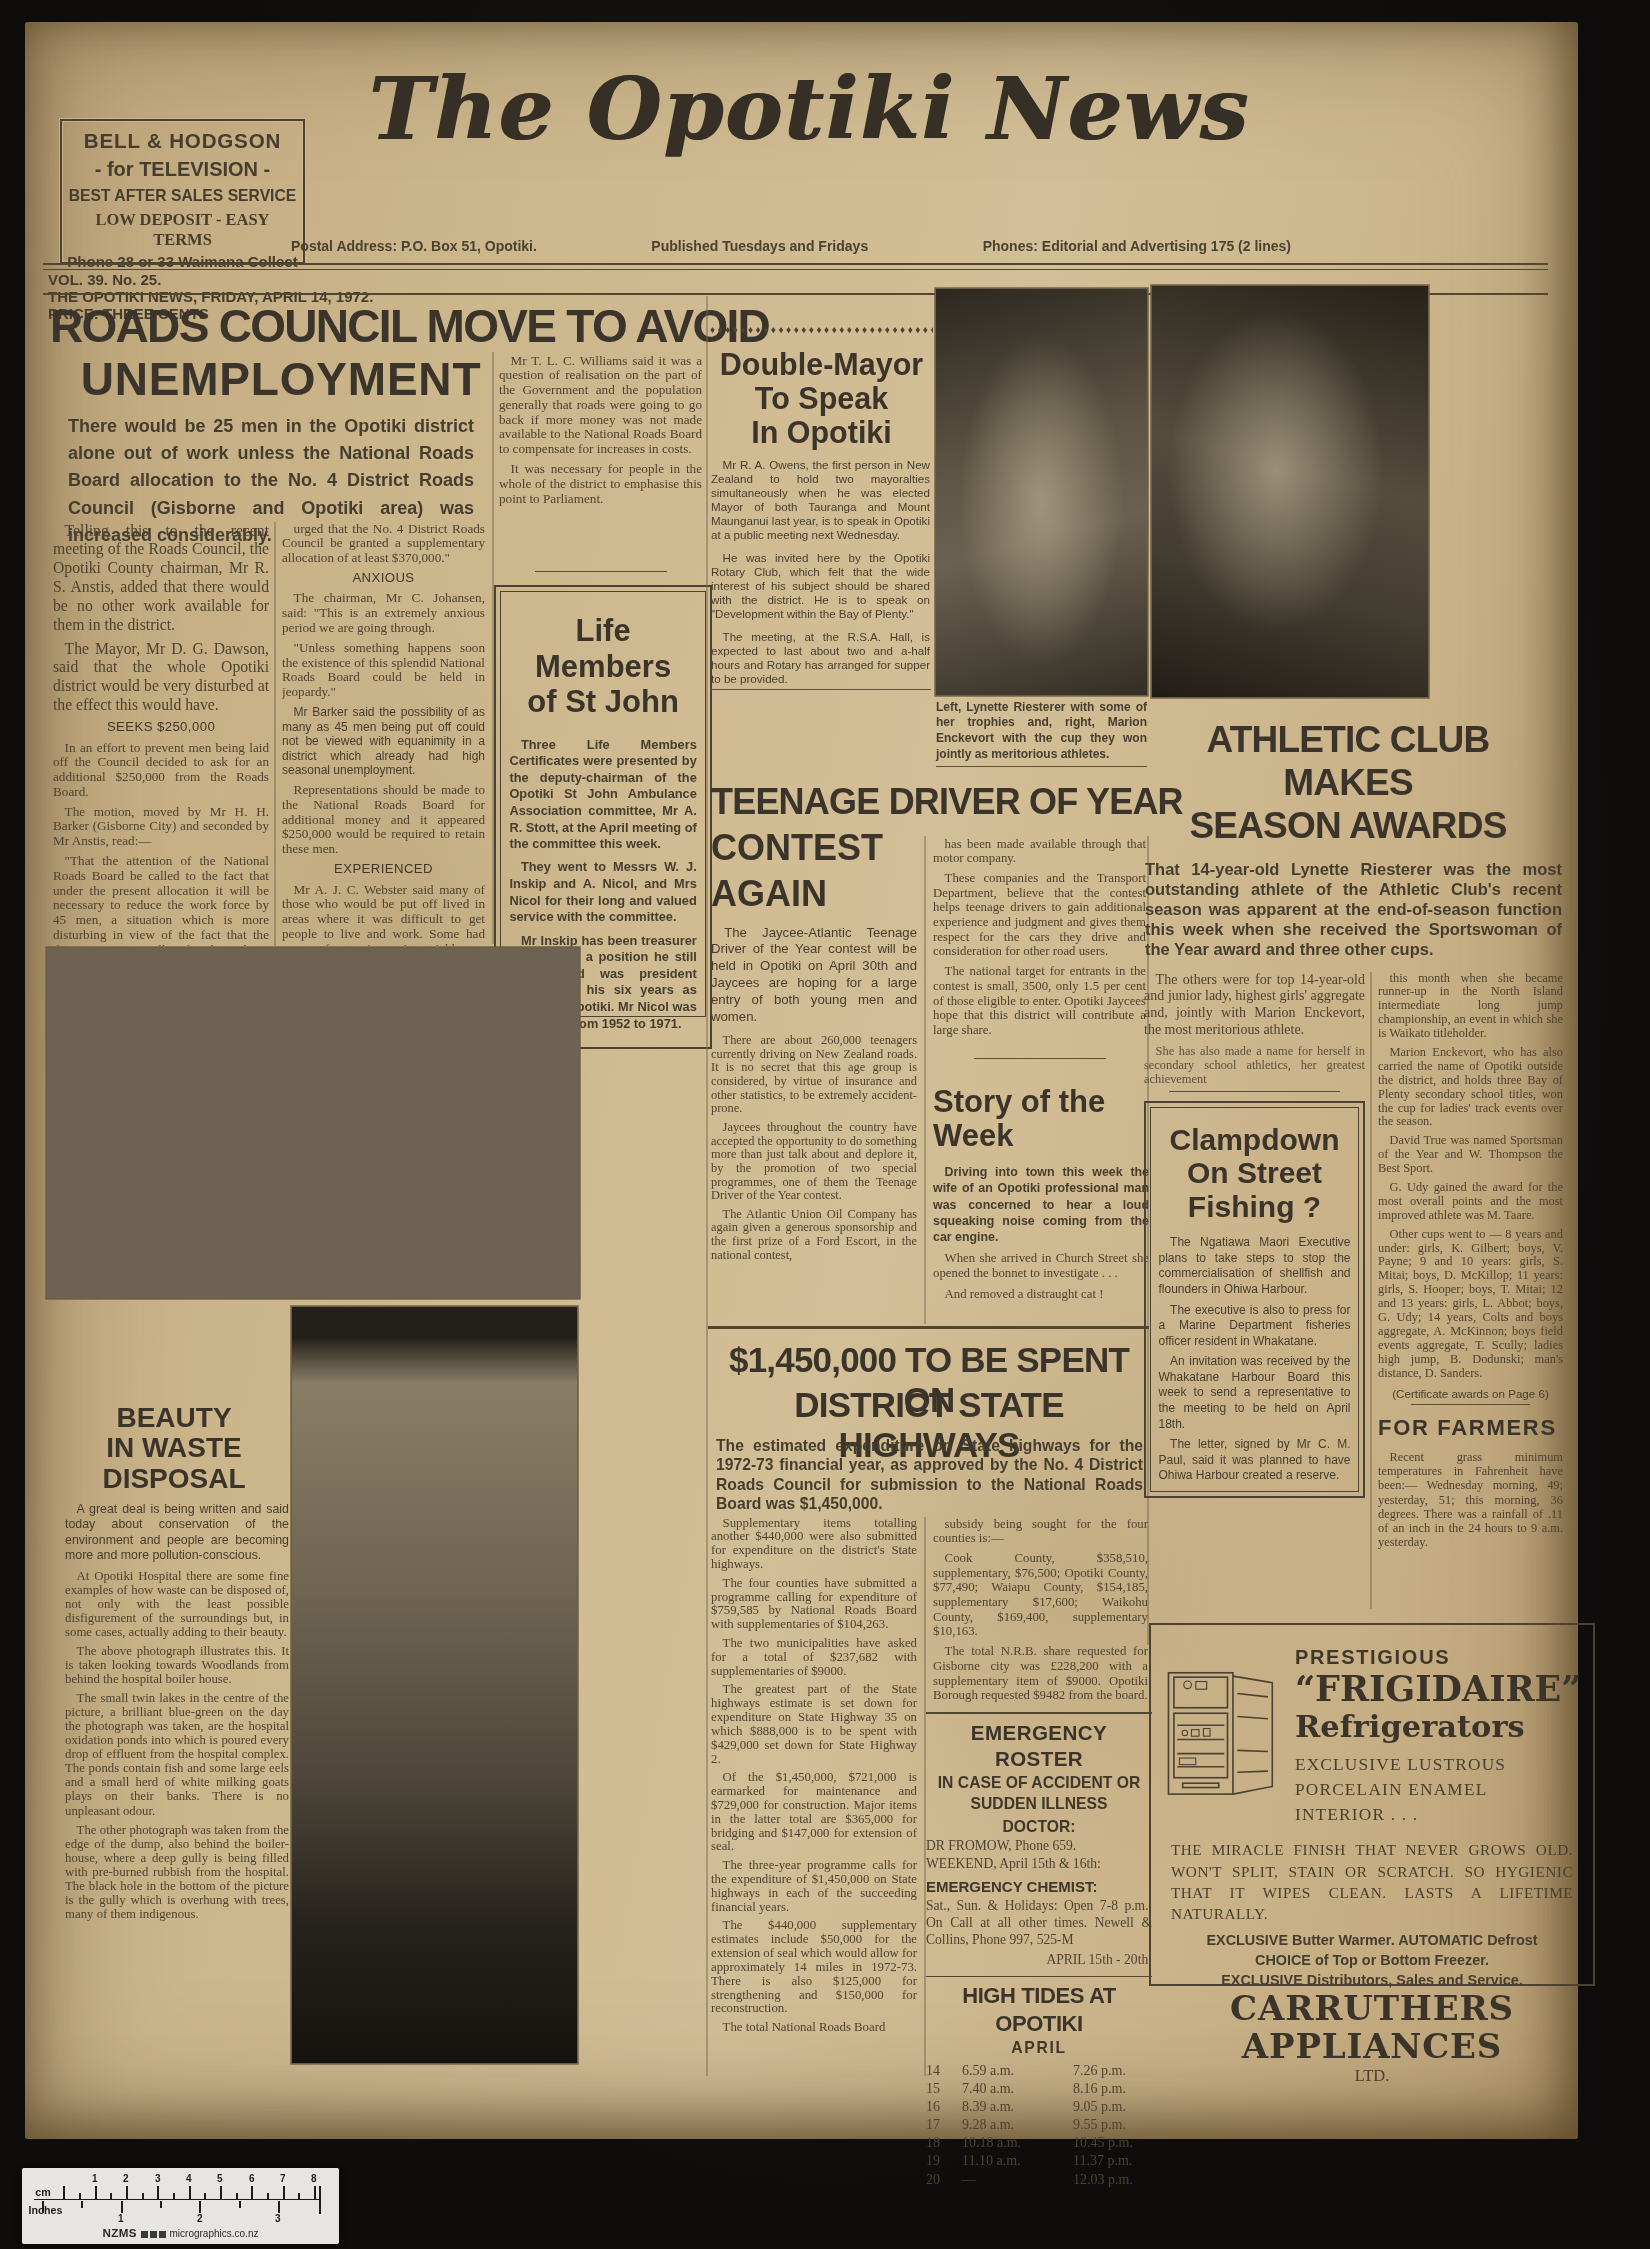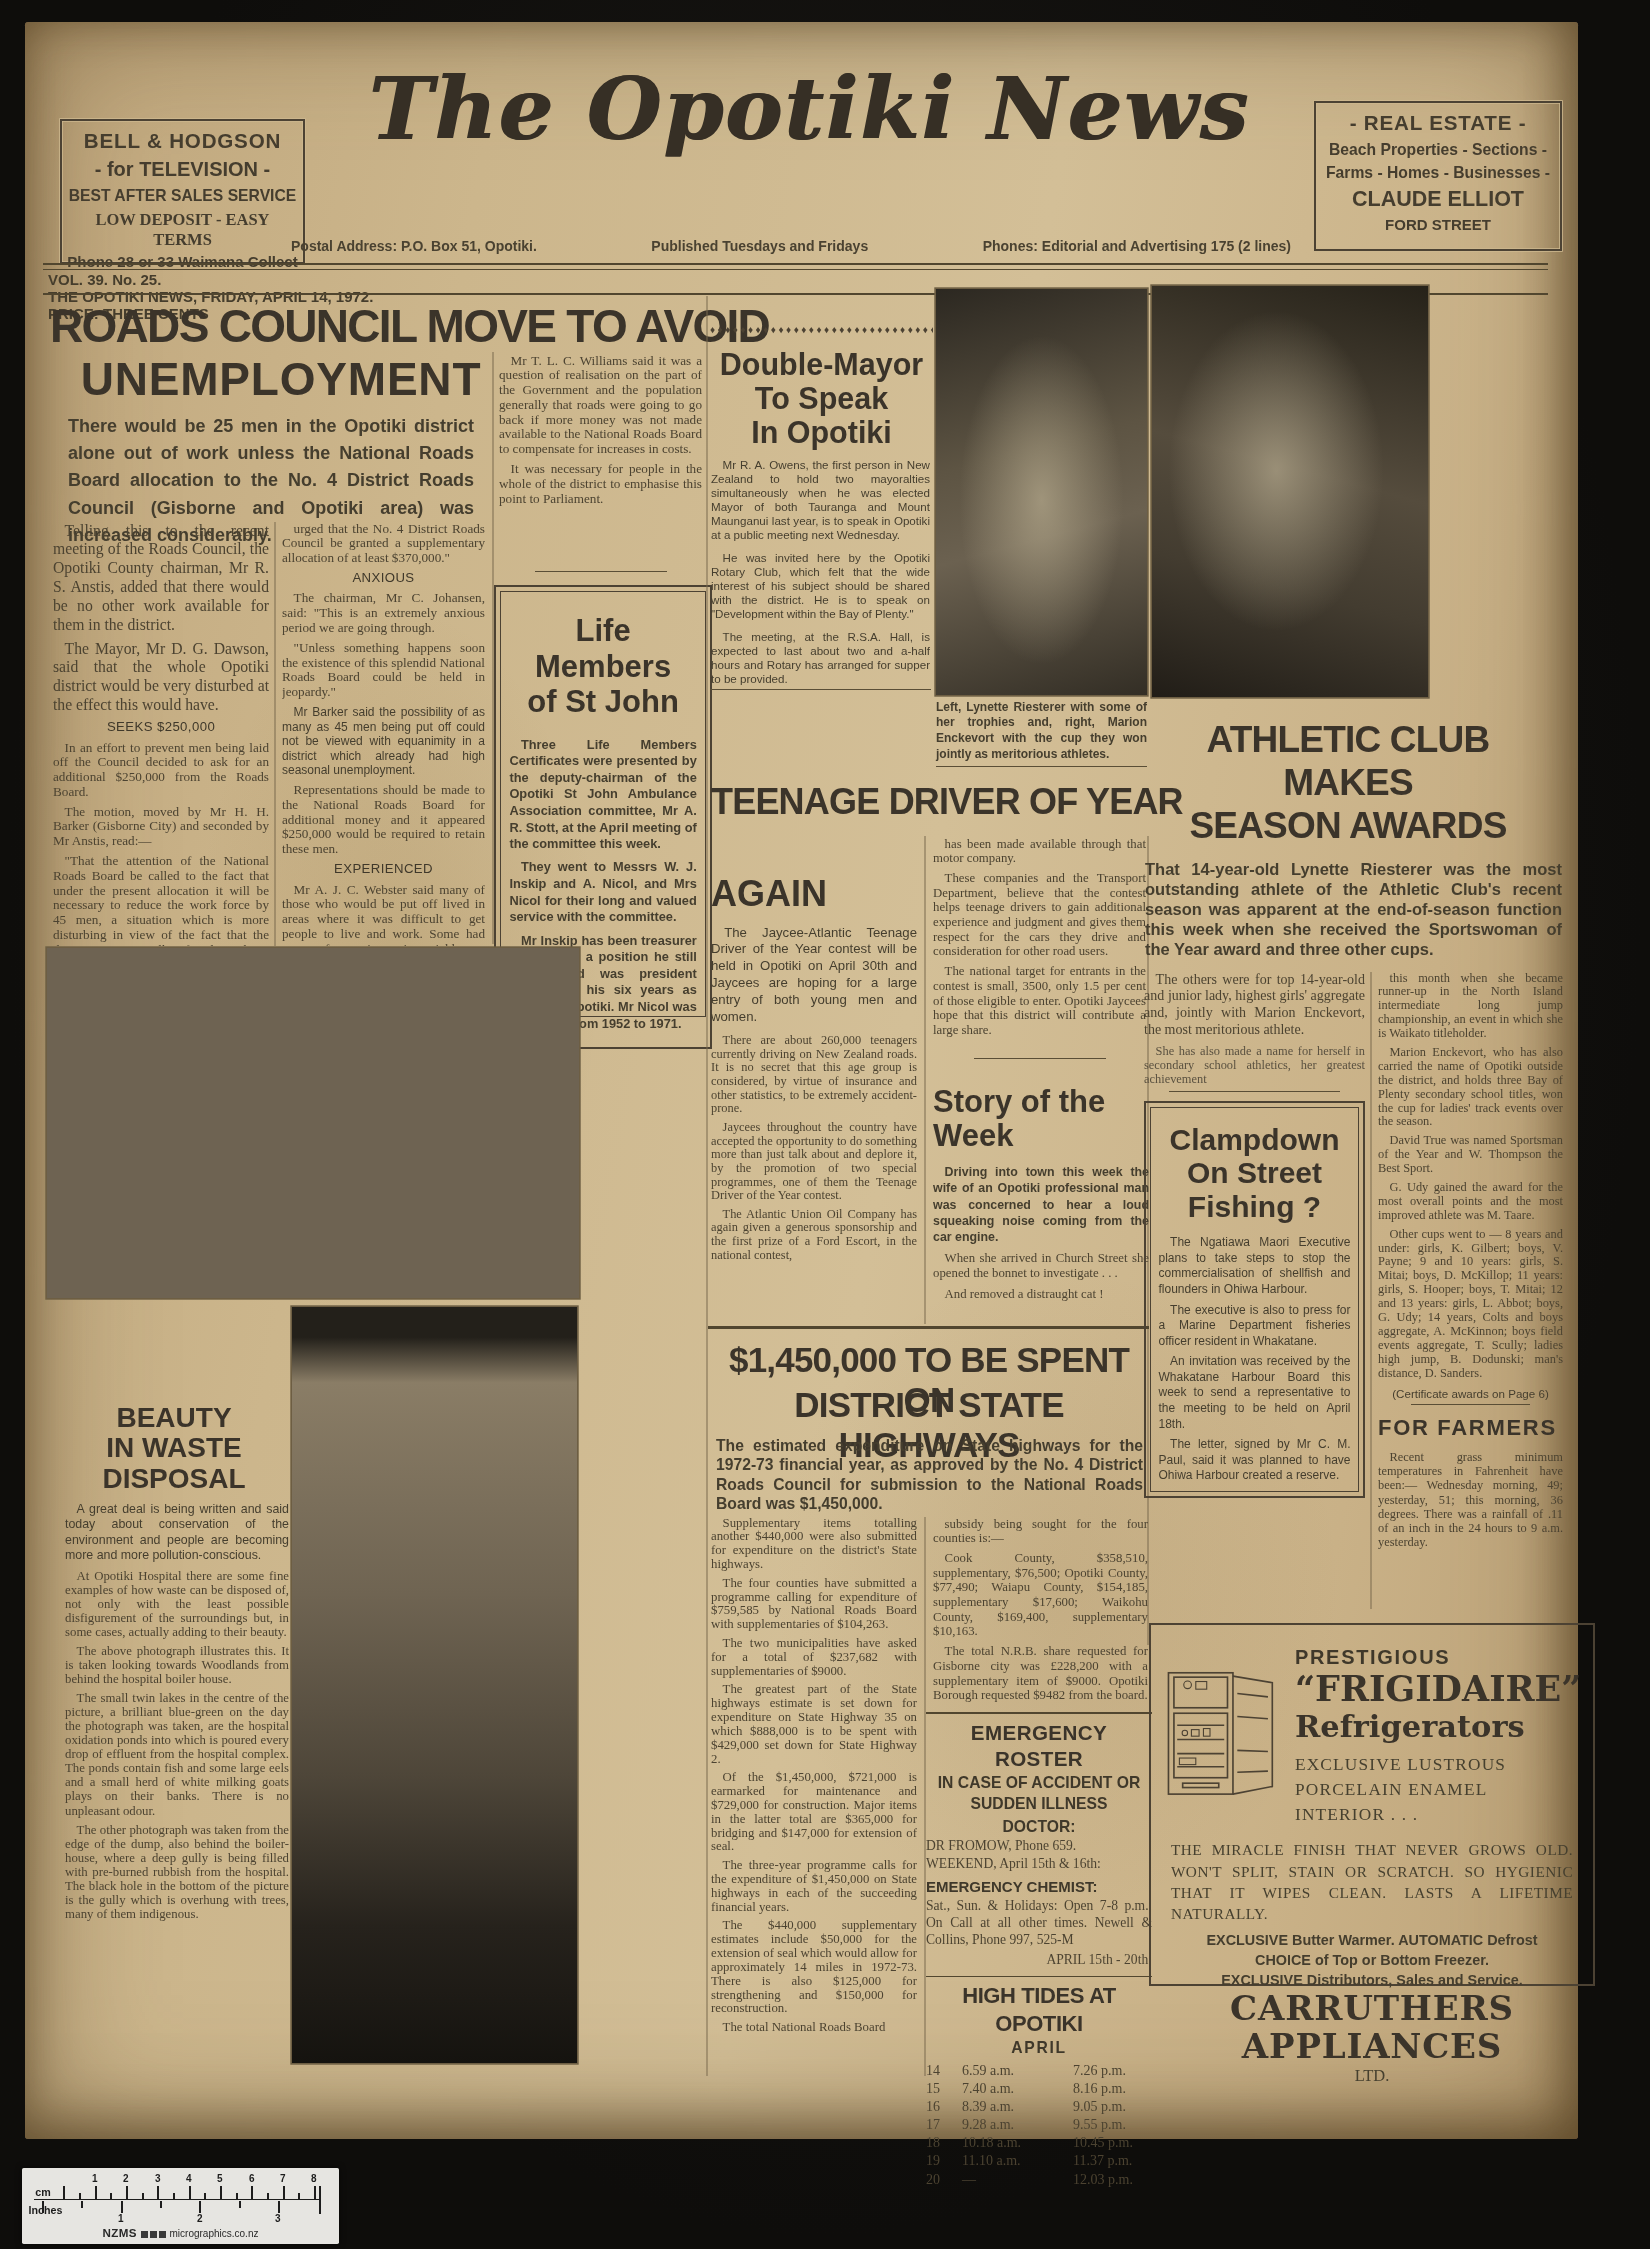--- a/index.html
+++ b/index.html
@@ -89,27 +89,20 @@
     </div>
 
     <div class="abs masthead-title" style="left:289px;top:36px;width:990px;">The Opotiki News</div>
 
     <div class="abs subline" style="left:266px;top:216px;width:1000px;">
       <span>Postal Address: P.O. Box 51, Opotiki.</span>
       <span>Published Tuesdays and Fridays</span>
       <span>Phones: Editorial and Advertising 175 (2 lines)</span>
     </div>
 
-    <div class="adbox" style="left:1289px;top:79px;width:234px;height:130px;">
-      <div class="a1">- REAL ESTATE -</div>
-      <div class="a3">Beach Properties - Sections -</div>
-      <div class="a3">Farms - Homes - Businesses -</div>
-      <div class="a2" style="font-size:21.5px;">CLAUDE ELLIOT</div>
-      <div class="a5">FORD STREET</div>
-    </div>
 
     <div class="abs rule-d" style="left:18px;top:241px;width:1505px;"></div>
     <div class="abs dateline" style="left:23px;top:249px;width:1495px;">
       <span>VOL. 39. No. 25.</span>
       <span>THE OPOTIKI NEWS, FRIDAY, APRIL 14, 1972.</span>
       <span>PRICE: THREE CENTS</span>
     </div>
     <div class="abs rule-s" style="left:18px;top:271px;width:1505px;"></div>
 
     <div class="abs hl" style="left:25px;top:277px;width:657px;font-size:46px;letter-spacing:-1.7px;text-align:center;white-space:nowrap;">ROADS COUNCIL MOVE TO AVOID</div>
@@ -202,20 +195,21 @@
       linear-gradient(165deg, #2c2821 0%, #5d5443 40%, #6b6150 60%, #332e25 100%);"></div>
     <div class="photo" style="left:1127px;top:264px;width:276px;height:411px;background:
       radial-gradient(ellipse at 45% 45%, rgba(200,188,158,.6) 0%, rgba(0,0,0,0) 50%),
       linear-gradient(195deg, #262219 0%, #554c3d 45%, #433c30 70%, #211d17 100%);"></div>
     <div class="abs caption" style="left:911px;top:678px;width:211px;">
       <p>Left, Lynette Riesterer with some of her trophies and, right, Marion Enckevort with the cup they won jointly as meritorious athletes.</p>
     </div>
     <div class="abs rule-t" style="left:911px;top:744px;width:211px;"></div>
 
     <div class="abs hl" style="left:686px;top:759px;width:437px;font-size:36px;letter-spacing:-0.8px;white-space:nowrap;">TEENAGE DRIVER OF YEAR</div>
+    <div class="abs hl" style="left:686px;top:805px;width:437px;font-size:36px;">CONTEST</div>
     <div class="abs hl" style="left:686px;top:851px;width:437px;font-size:36px;">AGAIN</div>
 
     <div class="col" style="left:686px;top:903px;width:206px;height:399px;overflow:hidden;">
       <p class="bb" style="font-size:13.2px !important;line-height:1.28 !important;text-align:justify;text-indent:13.2px;margin-bottom:8.3px;">The Jaycee-Atlantic Teenage Driver of the Year contest will be held in Opotiki on April 30th and Jaycees are hoping for a large entry of both young men and women.</p>
       <p style="font-size:12.4px;line-height:1.1;">There are about 260,000 teenagers currently driving on New Zealand roads. It is no secret that this age group is considered, by virtue of insurance and other statistics, to be extremely accident-prone.</p>
       <p style="font-size:12.4px;line-height:1.1;">Jaycees throughout the country have accepted the opportunity to do something more than just talk about and deplore it, by the promotion of two special programmes, one of them the Teenage Driver of the Year contest.</p>
       <p style="font-size:12.4px;line-height:1.1;">The Atlantic Union Oil Company has again given a generous sponsorship and the first prize of a Ford Escort, in the national contest,</p>
     </div>
     <div class="col" style="left:908px;top:815px;width:213px;">
       <p style="font-size:12.8px;line-height:1.15;">has been made available through that motor company.</p>

